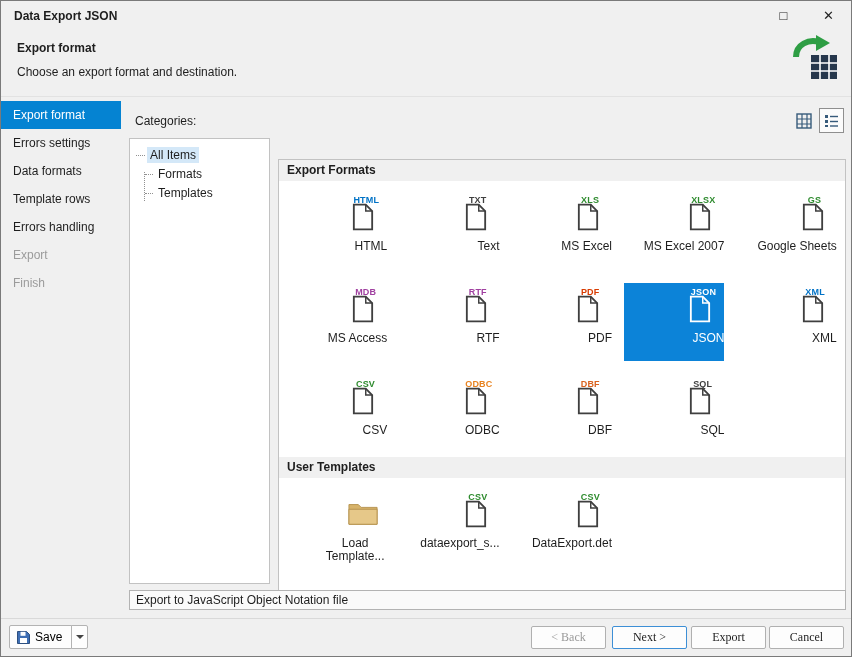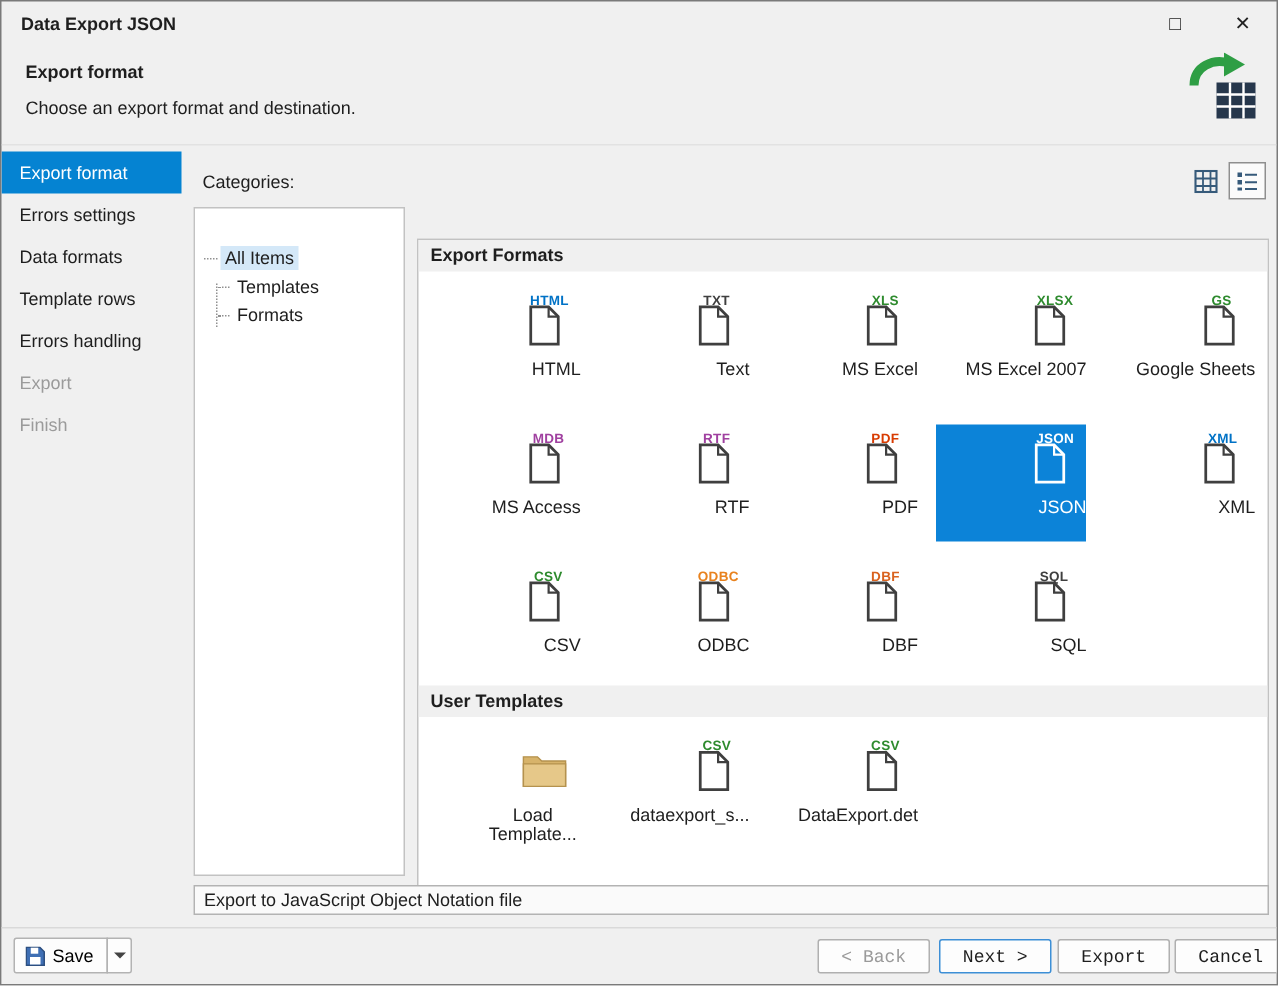--- a/index.html
+++ b/index.html
@@ -34,21 +34,21 @@
   .view-btn.list{left:818px;border:1px solid #8f8f8f;background:#fbfbfb;box-sizing:border-box;}
   
   .tree-panel{position:absolute;left:128px;top:137px;width:141px;height:446px;box-sizing:border-box;
     background:#fff;border:1px solid #c2c2c2;padding-top:7px;}
   .tree{position:relative;}
   .tree::before{content:"";position:absolute;left:14px;top:26px;height:29px;border-left:1px dotted #909090;}
   .titem{position:relative;height:19px;line-height:19px;cursor:default;}
   .titem::before{content:"";position:absolute;top:9px;border-top:1px dotted #909090;}
   .titem.root::before{left:6px;width:9px;}
   .titem.child::before{left:15px;width:8px;}
-  .titem.root{padding-left:17px;margin-top:17px;}
+  .titem.root{padding-left:17px;}
   .titem.child{padding-left:25px;}
   .tlabel{padding:1px 3px;}
   .titem.selected .tlabel{background:#d4e8f8;}
   
   .formats-panel{position:absolute;left:277px;top:137px;width:568px;height:446px;box-sizing:border-box;
     background:#fff;border:1px solid #c2c2c2;overflow:hidden;margin-top:21px;}
   .section-header{height:21px;line-height:21px;background:#f0f0f0;font-weight:bold;padding-left:8px;}
   .tile-grid{display:grid;grid-template-columns:repeat(5,1fr);padding:10px 2px 4px;row-gap:14px;}
   .tile-grid.templates{grid-template-columns:repeat(5,1fr);}
   .tile{width:100px;min-height:78px;margin:0 auto;display:flex;flex-direction:column;align-items:flex-end;
@@ -70,21 +70,21 @@
     background:#fafafa;border:1px solid #b3b3b3;line-height:18px;padding-left:6px;}
   
   .footer{position:absolute;left:0;right:0;bottom:0;height:37px;background:#f0f0f0;border-top:1px solid #d9d9d9;}
   .save-split{position:absolute;left:8px;top:6px;display:flex;height:24px;}
   .save-main{display:flex;align-items:center;gap:5px;padding:0 9px 0 7px;background:#fdfdfd;
     border:1px solid #b3b3b3;border-right:1px solid #b3b3b3;border-radius:2px 0 0 2px;font-family:inherit;font-size:12px;}
   .save-arrow{width:17px;margin-left:-1px;background:#fdfdfd;border:1px solid #b3b3b3;
     border-radius:0 2px 2px 0;display:flex;align-items:center;justify-content:center;padding:0;}
   .caret{width:0;height:0;border-left:4px solid transparent;border-right:4px solid transparent;border-top:4px solid #444;}
   .f-btn{position:absolute;top:7px;height:23px;width:75px;background:#fdfdfd;border:1px solid #b0b0b0;
-    border-radius:2px;font-family:Liberation Mono, monospace;font-size:12px;text-align:center;padding:0;color:#1e1e1e;margin-left:14px;}
+    border-radius:2px;font-family:Liberation Serif, serif;font-size:12px;text-align:center;padding:0;color:#1e1e1e;}
   .f-btn.back{left:530px;color:#9a9a9a;}
   .f-btn.next{left:611px;border-color:#3d8fd6;}
   .f-btn.export{left:690px;}
   .f-btn.cancel{left:768px;}
 </style>
 </head>
 <body>
 
 <div class="window">
 
@@ -137,24 +137,24 @@
       <path d="M6 13 h8" stroke="#365a7a" stroke-width="1.4"></path>
     </svg>
   </button>
 
   <div class="tree-panel">
     <div class="tree">
       <div class="titem root selected">
         <span class="tlabel">All Items</span>
       </div>
       <div class="titem child">
+        <span class="tlabel">Formats</span>
+      </div>
+      <div class="titem child">
         <span class="tlabel">Templates</span>
-      </div>
-      <div class="titem child">
-        <span class="tlabel">Formats</span>
       </div>
     </div>
   </div>
 
   <div class="formats-panel">
     <div class="section-header">Export Formats</div>
 
     <div class="tile-grid">
 
       <div class="tile">

